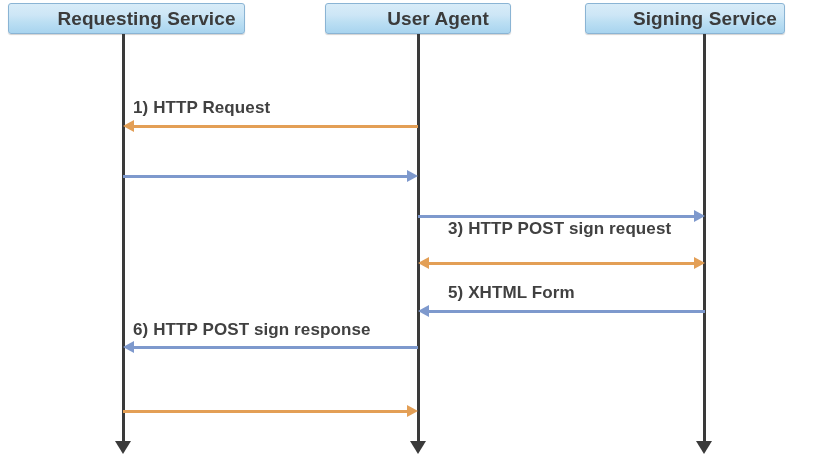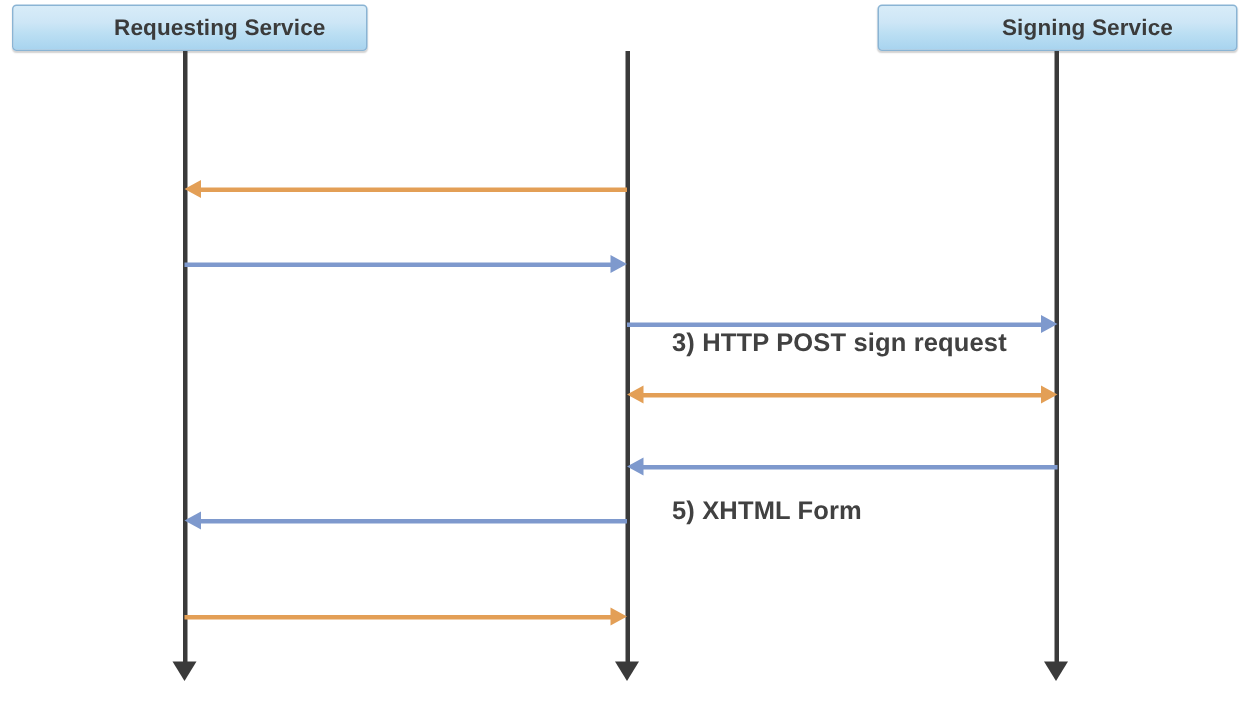--- a/index.html
+++ b/index.html
@@ -29,21 +29,21 @@
                 #d8ecf8 0%,
                 #cde6f6 38%,
                 #bcdff3 62%,
                 #a8d4ef 100%);
     box-shadow: 0 1px 1px rgba(0,0,0,0.18);
     display: flex;
     align-items: center;
     justify-content: center;
   }
   .participant-label {
-    font-size: 15px;
+    font-size: 19px;
     font-weight: 700;
     color: #3b3b3b;
     letter-spacing: 0.1px;
     white-space: nowrap;
     padding-left: 40px;
   }
 
   
   .lifeline {
     position: absolute;
@@ -103,51 +103,56 @@
 </style>
 </head>
 <body>
 
 <div id="diagram-canvas">
 
   <div class="participant-box" style="left:8px; top:3px; width:237px;">
     <span class="participant-label">Requesting Service</span>
   </div>
 
+  <div class="participant-box" style="left:325px; top:3px; width:186px;">
+    <span class="participant-label">User Agent</span>
+  </div>
 
-  <div class="participant-box" style="left:585px; top:3px; width:240px;">
+  <div class="participant-box" style="left:585px; top:3px; width:200px;">
     <span class="participant-label">Signing Service</span>
   </div>
 
   <div class="lifeline" style="left:122px; top:34px; height:410px;"></div>
   <div class="lifeline-head" style="left:115px; top:441px;"></div>
 
   <div class="lifeline" style="left:417px; top:34px; height:410px;"></div>
   <div class="lifeline-head" style="left:410px; top:441px;"></div>
 
   <div class="lifeline" style="left:703px; top:34px; height:410px;"></div>
   <div class="lifeline-head" style="left:696px; top:441px;"></div>
 
+  <div class="message-label" style="left:133px; top:98px;">1) HTTP Request</div>
   <div class="message-line orange" style="left:133px; top:125px; width:285px;"></div>
   <div class="arrowhead left orange" style="left:123px; top:120px;"></div>
 
   <div class="message-line blue" style="left:123px; top:175px; width:285px;"></div>
   <div class="arrowhead right blue" style="left:407px; top:170px;"></div>
 
   <div class="message-label" style="left:448px; top:188px;margin-top:31px;">3) HTTP POST sign request</div>
   <div class="message-line blue" style="left:418px; top:215px; width:277px;"></div>
   <div class="arrowhead right blue" style="left:694px; top:210px;"></div>
 
   <div class="message-line orange" style="left:428px; top:262px; width:267px;"></div>
   <div class="arrowhead left orange" style="left:418px; top:257px;"></div>
   <div class="arrowhead right orange" style="left:694px; top:257px;"></div>
 
-  <div class="message-label" style="left:448px; top:283px;margin-top:48px;">5) XHTML Form</div>
+  <div class="message-label" style="left:448px; top:283px;">5) XHTML Form</div>
   <div class="message-line blue" style="left:428px; top:310px; width:277px;"></div>
   <div class="arrowhead left blue" style="left:418px; top:305px;"></div>
 
+  <div class="message-label" style="left:133px; top:320px;">6) HTTP POST sign response</div>
   <div class="message-line blue" style="left:133px; top:346px; width:285px;"></div>
   <div class="arrowhead left blue" style="left:123px; top:341px;"></div>
 
   <div class="message-line orange" style="left:123px; top:410px; width:285px;"></div>
   <div class="arrowhead right orange" style="left:407px; top:405px;"></div>
 
 </div>
 
 </body></html>

